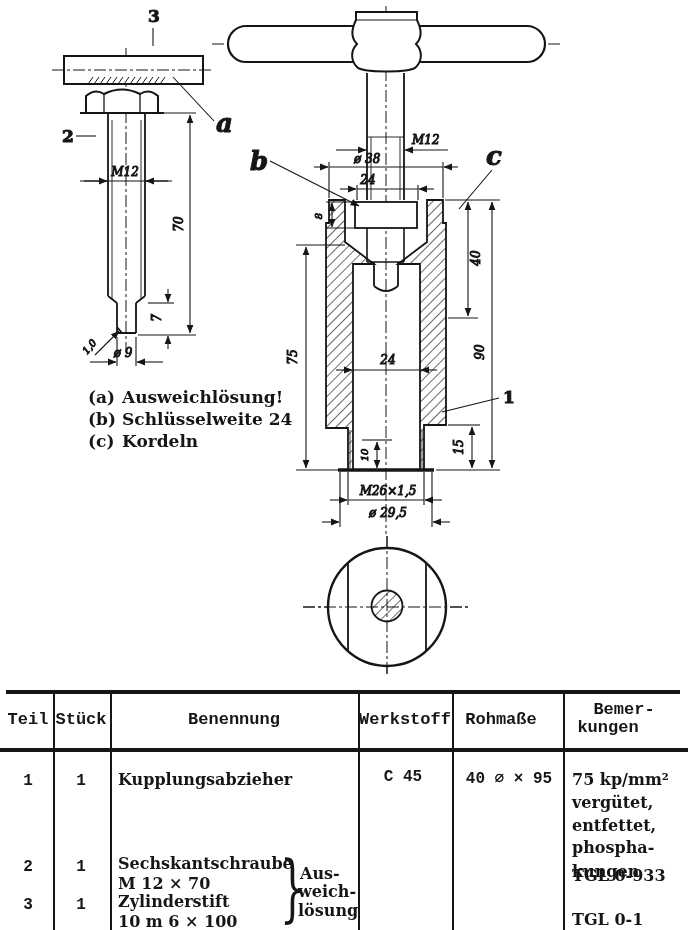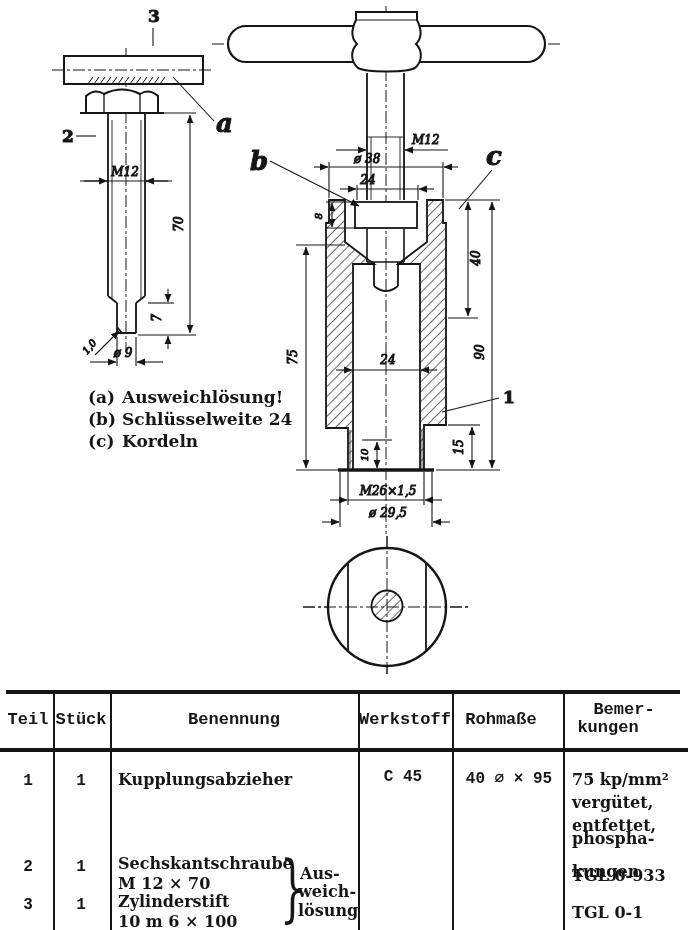--- a/index.html
+++ b/index.html
@@ -182,34 +182,34 @@
   <span class="hd ctr" style="left:608px;top:30px;">kungen</span>
 
   <span class="ctr" style="left:28px;top:84px;">1</span>
   <span class="ctr" style="left:81px;top:84px;">1</span>
   <span style="left:118px;top:82px;">Kupplungsabzieher</span>
   <span class="ctr" style="left:403px;top:80px;">C 45</span>
   <span class="ctr" style="left:509px;top:80px;">40 ⌀ × 95</span>
   <span style="left:572px;top:82px;">75 kp/mm²</span>
   <span style="left:572px;top:105px;">vergütet,</span>
   <span style="left:572px;top:128px;">entfettet,</span>
-  <span style="left:572px;top:141px;">phospha-</span>
+  <span style="left:572px;top:150px;">phospha-</span>
   <span style="left:572px;top:174px;">kungen</span>
 
   <span class="ctr" style="left:28px;top:170px;">2</span>
   <span class="ctr" style="left:81px;top:170px;">1</span>
   <span style="left:118px;top:166px;">Sechskantschraube</span>
   <span style="left:118px;top:186px;">M 12 × 70</span>
   <span style="left:572px;top:178px;">TGL 0-933</span>
 
   <span class="ctr" style="left:28px;top:208px;">3</span>
   <span class="ctr" style="left:81px;top:208px;">1</span>
   <span style="left:118px;top:204px;">Zylinderstift</span>
   <span style="left:118px;top:224px;text-align:right;">10 m 6 × 100</span>
-  <span style="left:572px;top:215px;">TGL 0-1</span>
+  <span style="left:572px;top:222px;">TGL 0-1</span>
 
   <span class="brace" style="left:280px;top:158px;">}</span>
   <span style="left:300px;top:176px;">Aus-</span>
   <span style="left:298px;top:194px;">weich-</span>
   <span style="left:298px;top:213px;">lösung</span>
 </div>
 
 </div>
 
 </body></html>

